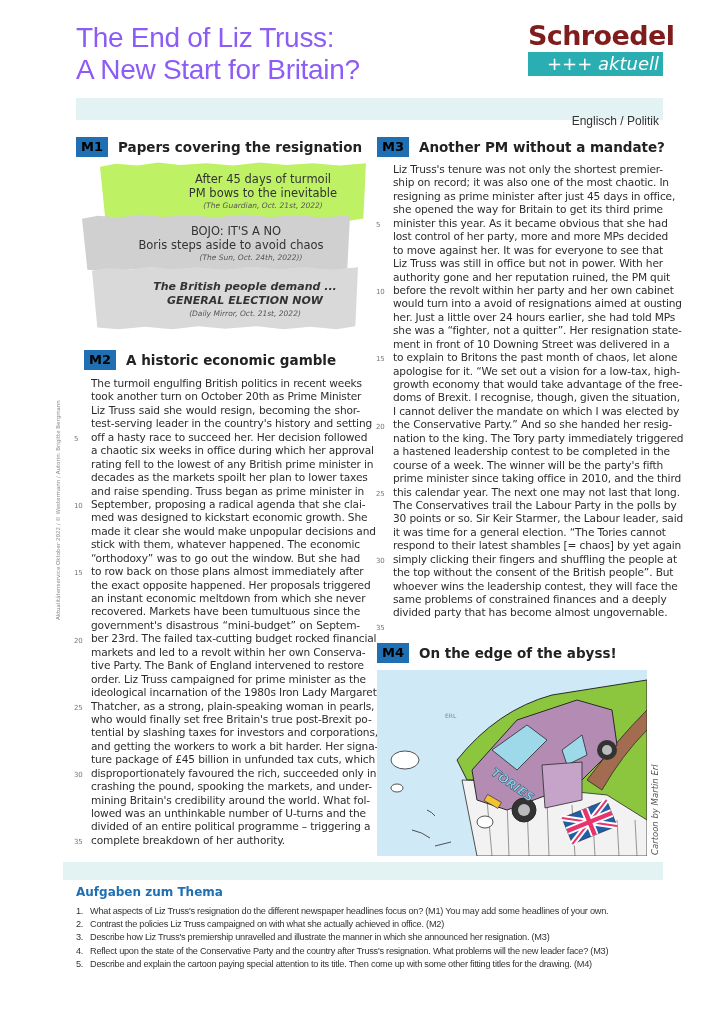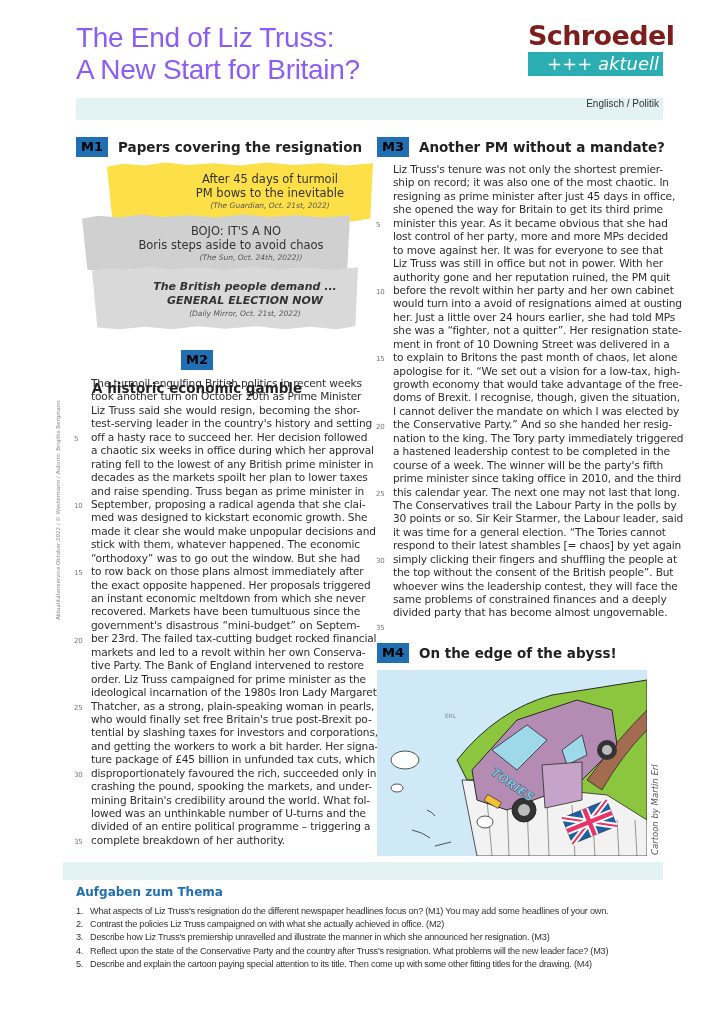--- a/index.html
+++ b/index.html
@@ -7,35 +7,35 @@
   body { position: relative; font-family: "DejaVu Sans", sans-serif; color: #2b2b2b; }
 
   .title { position: absolute; left: 76px; top: 22px; color: #8b5cf6; font-family: "Liberation Sans", sans-serif; font-size: 28px; line-height: 32px; letter-spacing: -0.3px; }
   .title div { white-space: nowrap; }
 
   .logo { position: absolute; left: 528px; top: 22px; width: 135px; }
   .logo-word { color: #7f1d1d; font-family: "DejaVu Sans", sans-serif; font-weight: bold; font-size: 27px; line-height: 28px; text-align: right; letter-spacing: -0.6px; }
   .logo-band { margin-top: 2px; height: 24px; background: #2aaeb1; color: #fff; font-size: 18px; font-style: italic; text-align: right; padding-right: 4px; line-height: 24px; font-family: "DejaVu Sans", sans-serif; }
 
   .subject-band { position: absolute; left: 76px; top: 98px; width: 587px; height: 22px; background: #e3f3f4; }
-  .subject-text { position: absolute; right: 4px; top: 0; font-family: "Liberation Sans", sans-serif; font-size: 10px; color: #333; }
+  .subject-text { position: absolute; right: 4px; top: 16px; font-family: "Liberation Sans", sans-serif; font-size: 12px; color: #333; }
 
   .side-credit { position: absolute; left: 55px; top: 620px; transform: rotate(-90deg); transform-origin: left top; font-size: 5.5px; color: #8a8a8a; white-space: nowrap; font-family: "DejaVu Sans", sans-serif; }
 
   .sec-head { position: absolute; display: flex; align-items: center; gap: 10px; }
   .badge { background: #1f6fb2; color: #000000; font-weight: bold; font-size: 13px; width: 32px; height: 20px; line-height: 20px; text-align: center; font-family: "DejaVu Sans", sans-serif; }
   .sec-title { font-weight: bold; font-size: 13.5px; color: #222; font-family: "DejaVu Sans", sans-serif; }
 
   
   .clips { position: absolute; left: 90px; top: 162px; width: 268px; height: 170px; }
   .clip { position: absolute; background: #d6d6d6; color: #333; text-align: center; font-family: "DejaVu Sans", sans-serif;
     clip-path: polygon(0% 8%, 6% 3%, 14% 6%, 22% 1%, 30% 5%, 40% 2%, 50% 6%, 60% 1%, 70% 5%, 80% 2%, 90% 6%, 100% 2%, 99% 94%, 92% 99%, 82% 95%, 72% 99%, 62% 94%, 50% 98%, 40% 94%, 30% 99%, 20% 95%, 10% 99%, 2% 96%); }
   .clip .h { font-size: 11.5px; line-height: 14px; }
   .clip .src { font-size: 7.5px; font-style: italic; color: #555; line-height: 11px; }
-  .clip1 { left: 17px; top: 0; width: 266px; height: 60px; padding-top: 10px; padding-left: 60px; background: #fde047; }
+  .clip1 { left: 10px; top: 0; width: 266px; height: 60px; padding-top: 10px; padding-left: 60px; background: #bef264; }
   .clip2 { left: -8px; top: 52px; width: 268px; height: 58px; padding-top: 10px; background: #d0d0d0; }
   .clip3 { left: 2px; top: 104px; width: 266px; height: 64px; padding-top: 14px; padding-left: 40px; background: #d9d9d9; }
   .clip3 .h { font-weight: bold; font-style: italic; font-size: 11px; }
 
   
   .txt { position: absolute; font-family: "DejaVu Sans", sans-serif; font-size: 10.6px; line-height: 13.45px; color: #2d2d2d; text-align: justify; letter-spacing: -0.15px; }
   .txt .ln { display: block; white-space: nowrap; text-align: justify; text-align-last: justify; height: 13.45px; overflow: visible; position: relative; }
   .txt .ln.last { text-align-last: left; }
   .lnum { position: absolute; left: -17px; font-size: 7px; color: #777; top: 2px; }
 
@@ -88,21 +88,21 @@
     <div class="h" style="padding-left:30px;">Boris steps aside to avoid chaos</div>
     <div class="src" style="padding-left:70px;">(The Sun, Oct. 24th, 2022))</div>
   </div>
   <div class="clip clip3">
     <div class="h">The British people demand ...</div>
     <div class="h">GENERAL ELECTION NOW</div>
     <div class="src">(Daily Mirror, Oct. 21st, 2022)</div>
   </div>
 </div>
 
-<div class="sec-head" style="left:92px; top:350px;flex-direction:column;">
+<div class="sec-head" style="left:84px; top:350px;">
   <span class="badge">M2</span>
   <span class="sec-title">A historic economic gamble</span>
 </div>
 <div class="txt m2-text" id="m2-text">
     <span class="ln">The turmoil engulfing British politics in recent weeks</span>
     <span class="ln">took another turn on October 20th as Prime Minister</span>
     <span class="ln">Liz Truss said she would resign, becoming the shor-</span>
     <span class="ln">test-serving leader in the country's history and setting</span>
     <span class="ln">off a hasty race to succeed her. Her decision followed</span>
     <span class="lnum" style="top: 55.8px;">5</span>

